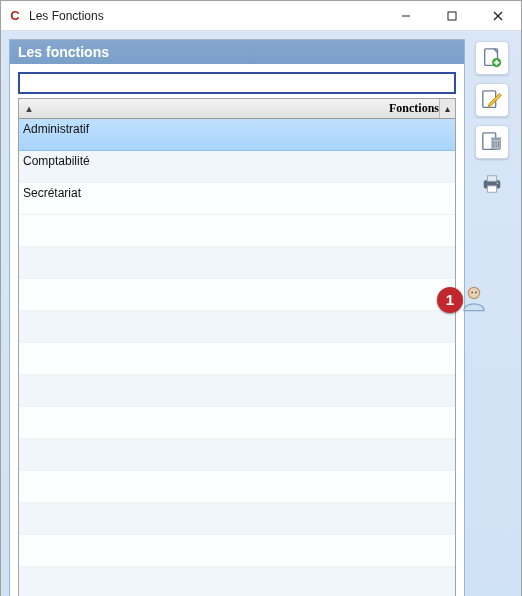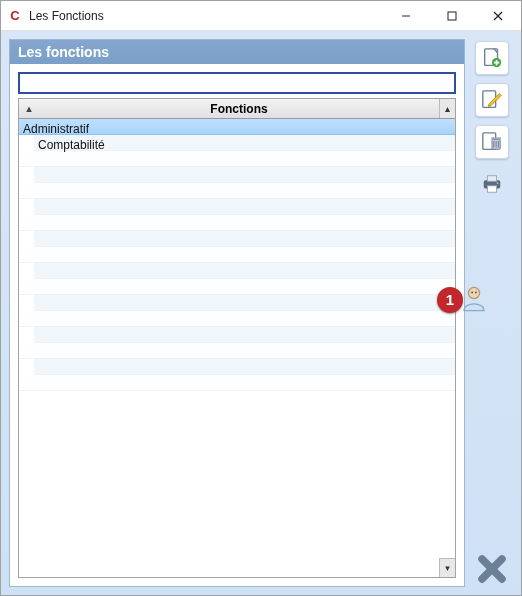--- a/index.html
+++ b/index.html
@@ -94,45 +94,45 @@
     border-bottom:1px solid #999;
     height: 20px;
     position:relative;
     font-weight:bold;
     font-size:12px;
   }
   .sort-ind {
     width: 20px; text-align:center; color:#444; font-size:10px;
   }
   .col-title {
-    flex:1; text-align:center;
+    flex:1; text-align:right;font-family:Liberation Serif, serif;
   }
   .scroll-up, .scroll-down {
     width:16px; height:19px;
     background:#e8e8e8;
     border-left:1px solid #bbb;
     display:flex; align-items:center; justify-content:center;
     font-size:9px; color:#333; cursor:pointer;
   }
   .scroll-down {
     position:absolute; right:0; bottom:0;
     border-top:1px solid #bbb;
     border-left:1px solid #bbb;
   }
   .grid-rows { flex:1; overflow:hidden; position:relative; }
   .row {
-    height: 16px;
+    height: 32px;
     line-height: 20px;
     padding-left: 4px;
     border-bottom: 1px solid #eef2f7;
     font-size: 12px;
     color: #111;
     background:#fdfeff;
   }
-  .row.alt { background:#f1f6fb;margin-left:15px; }
+  .row.alt { background:#f1f6fb; }
   .row.selected {
     background: linear-gradient(#bfe0ff,#a9d4fb);
     border-bottom:1px solid #8ec2ee;
   }
 
   .sidebar {
     width: 42px;
     display:flex;
     flex-direction:column;
     align-items:center;
@@ -213,20 +213,21 @@
         <input class="search-input" type="text" value="" style="">
         <div class="grid-wrap">
           <div class="grid-header">
             <span class="sort-ind">▴</span>
             <span class="col-title">Fonctions</span>
             <span class="scroll-up">▴</span>
           </div>
           <div class="grid-rows" id="grid-rows">
               <div class="row selected">Administratif</div>
               <div class="row alt">Comptabilité</div>
+              <div class="row">Secrétariat</div>
               <div class="row"></div>
               <div class="row alt"></div>
               <div class="row"></div>
               <div class="row alt"></div>
               <div class="row"></div>
               <div class="row alt"></div>
               <div class="row"></div>
               <div class="row alt"></div>
               <div class="row"></div>
               <div class="row alt"></div>

